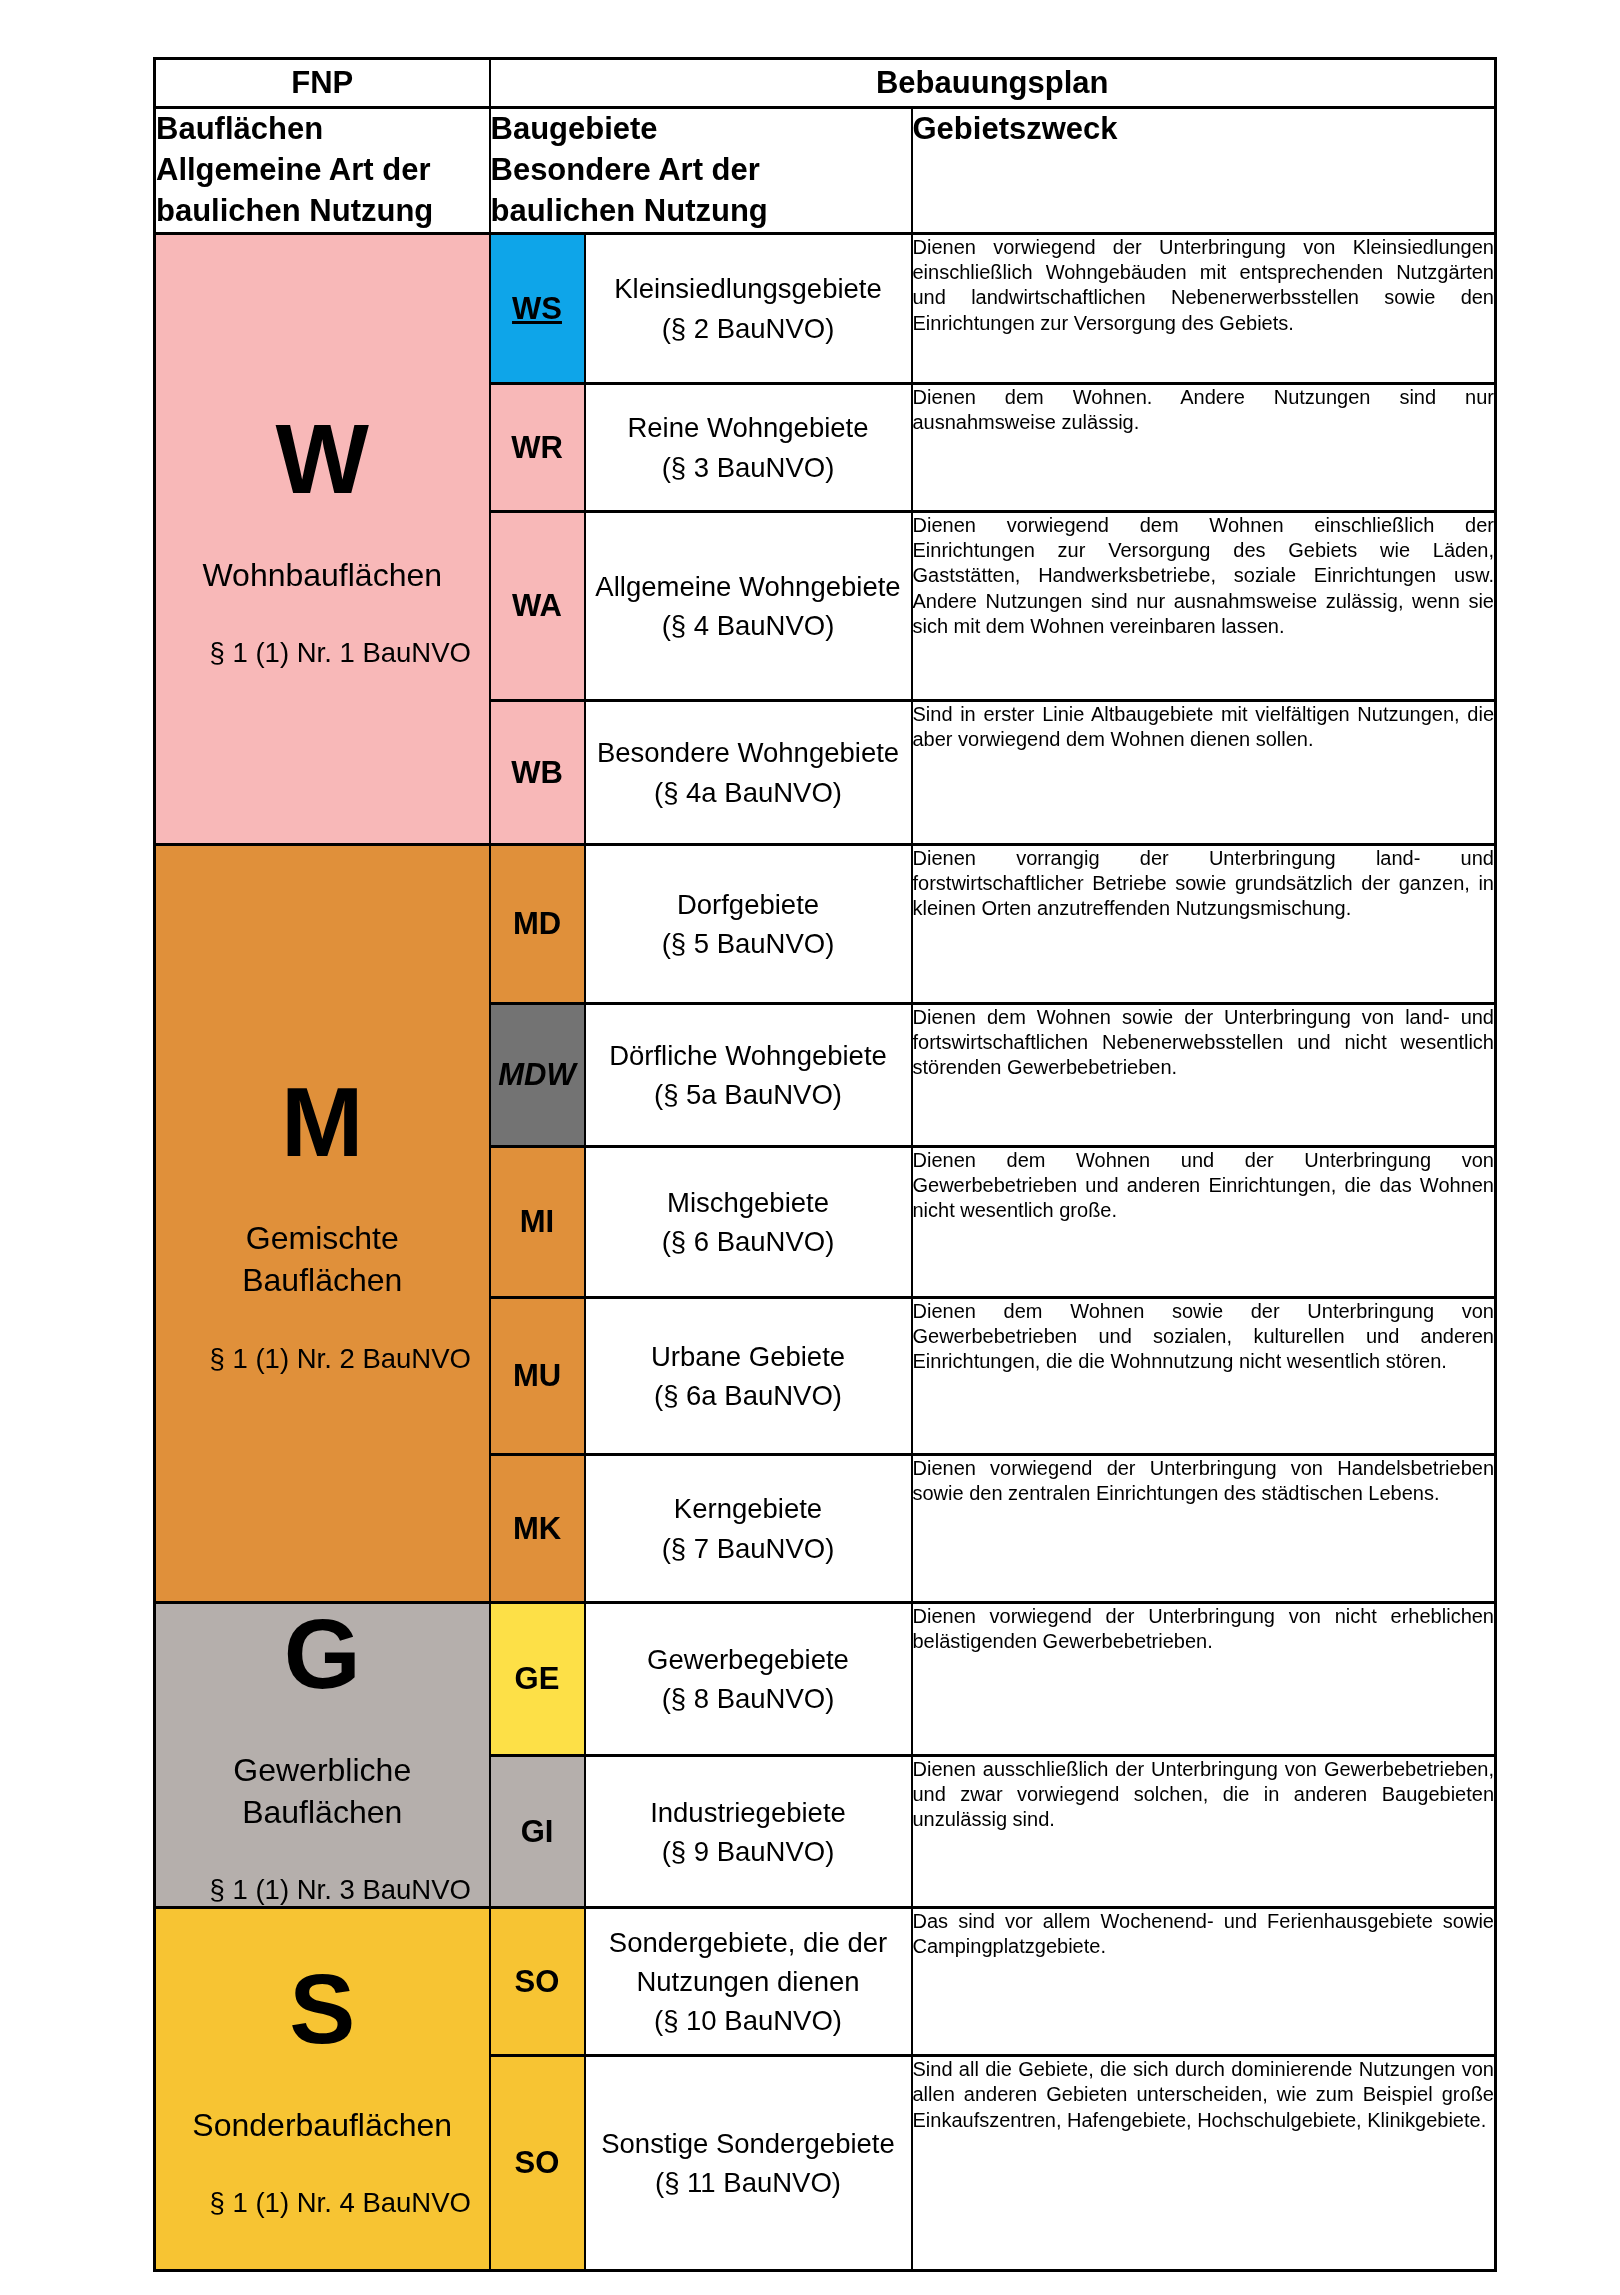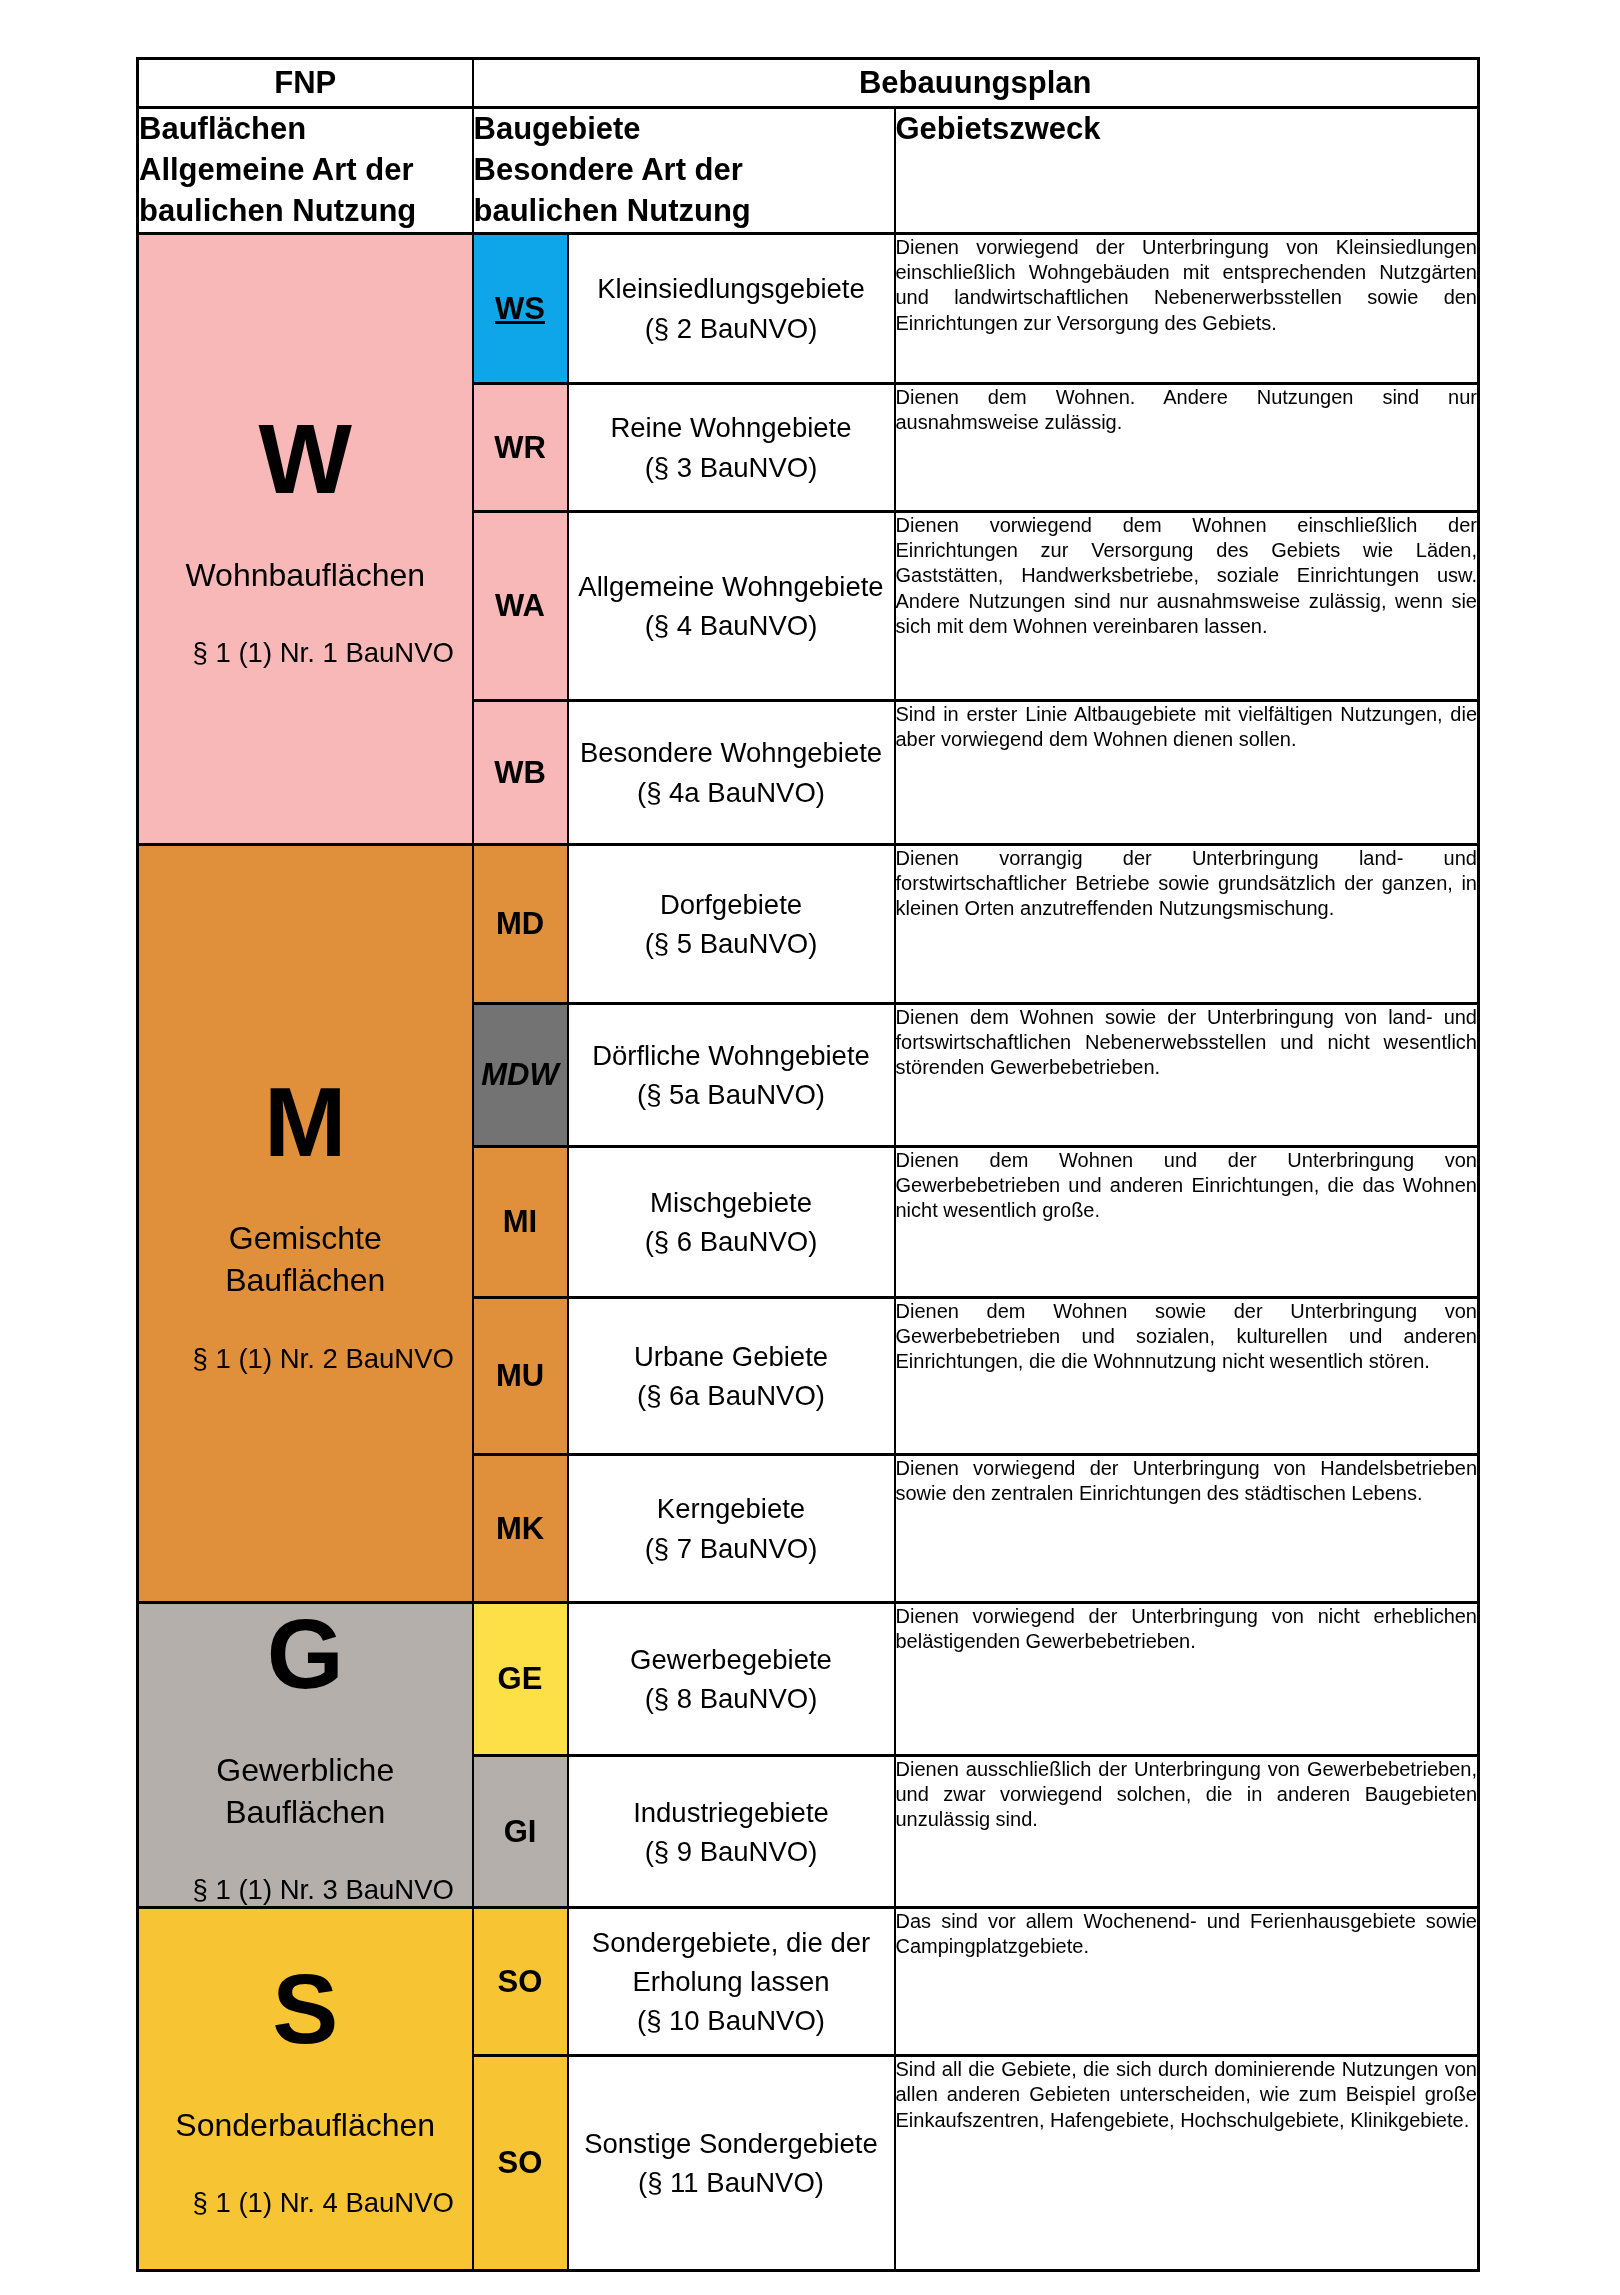--- a/index.html
+++ b/index.html
@@ -9,21 +9,21 @@
     font-family: "Liberation Sans", sans-serif;
     color: #000;
   }
   body {
     width: 1621px;
     height: 2295px;
     position: relative;
   }
   .table-wrap {
     position: absolute;
-    left: 136px;
+    left: 153px;
     top: 57px;
   }
   table.lut {
     border-collapse: collapse;
     table-layout: fixed;
     border: 3.2px solid #000;
   }
   table.lut td {
     border: solid #000;
     border-width: 3.2px 2.4px;
@@ -254,21 +254,21 @@
     <tr style="height:148px">
       <td class="groupcell" rowspan="2" style="background-color: rgb(247, 196, 51);">
         <div class="group-inner">
           <div class="group-letter">S</div>
           <div class="group-name">Sonderbauflächen</div>
           <div class="group-ref">§ 1 (1) Nr. 4 BauNVO</div>
         </div>
       </td>
       <td class="codecell" style="background-color: rgb(247, 196, 51);">SO</td>
       <td class="namecell">
-        <span class="nm">Sondergebiete, die der Erholung lassen</span>
+        <span class="nm">Sondergebiete, die der Nutzungen dienen</span>
         <span class="rf">(§ 10 BauNVO)</span>
       </td>
       <td class="desccell">Das sind vor allem Wochenend- und Ferienhausgebiete sowie Campingplatzgebiete.</td>
     </tr>
     <tr style="height:215px">
       <td class="codecell" style="background-color: rgb(247, 196, 51);">SO</td>
       <td class="namecell">
         <span class="nm">Sonstige Sondergebiete</span>
         <span class="rf">(§ 11 BauNVO)</span>
       </td>

